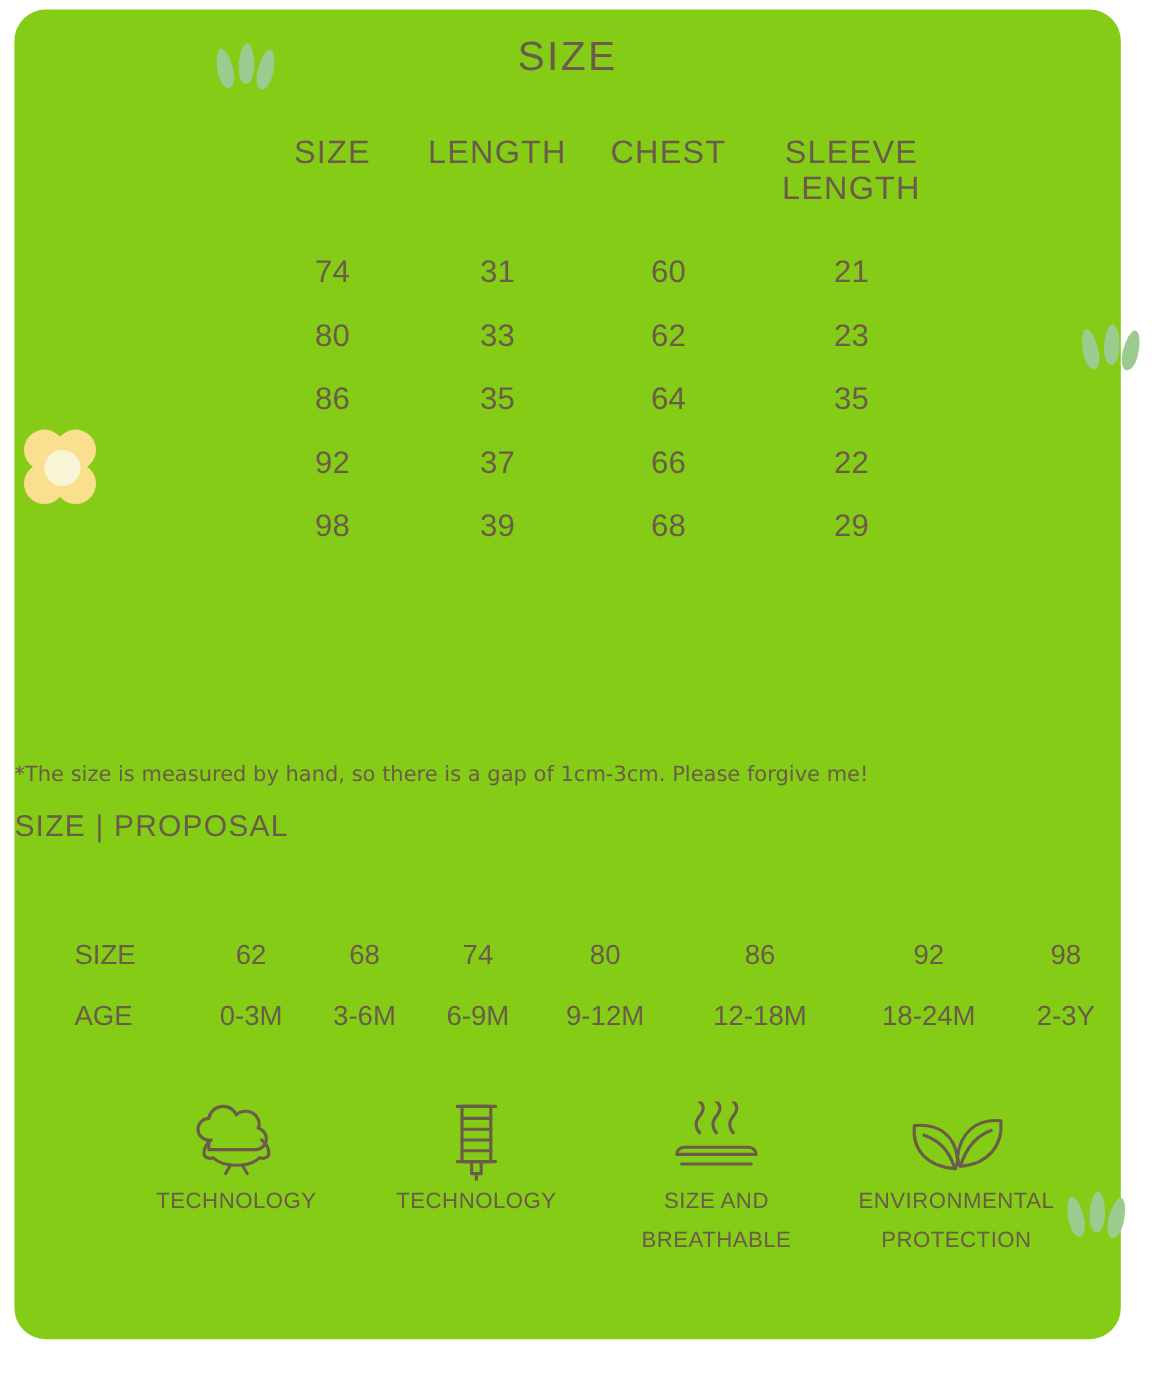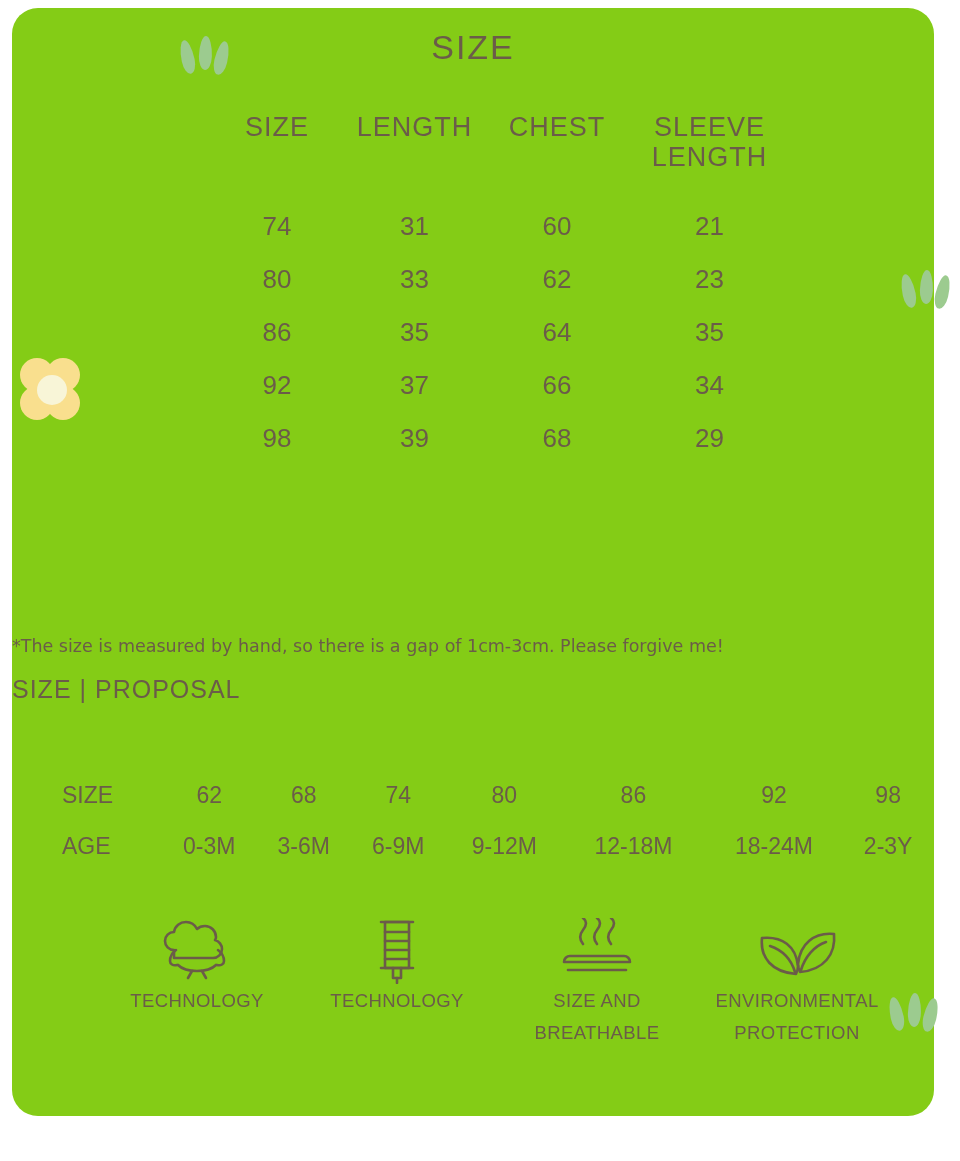--- a/index.html
+++ b/index.html
@@ -246,21 +246,21 @@
         <tr>
           <td class="c0">86</td>
           <td>35</td>
           <td>64</td>
           <td>35</td>
         </tr>
         <tr>
           <td class="c0">92</td>
           <td>37</td>
           <td>66</td>
-          <td>34</td>
+          <td>22</td>
         </tr>
         <tr>
           <td class="c0">98</td>
           <td>39</td>
           <td>68</td>
           <td>29</td>
         </tr>
       </tbody>
     </table>
 

